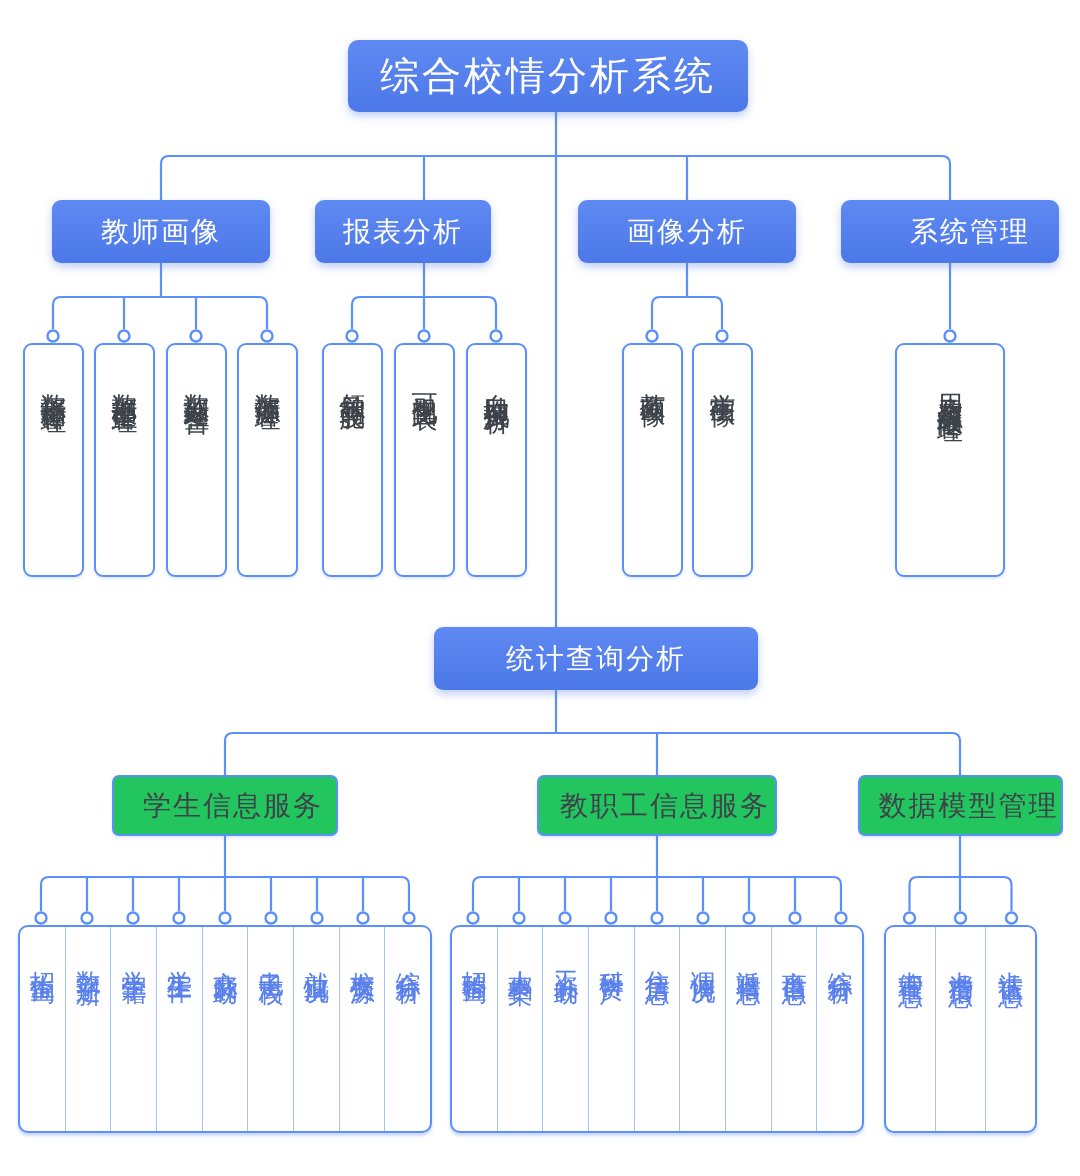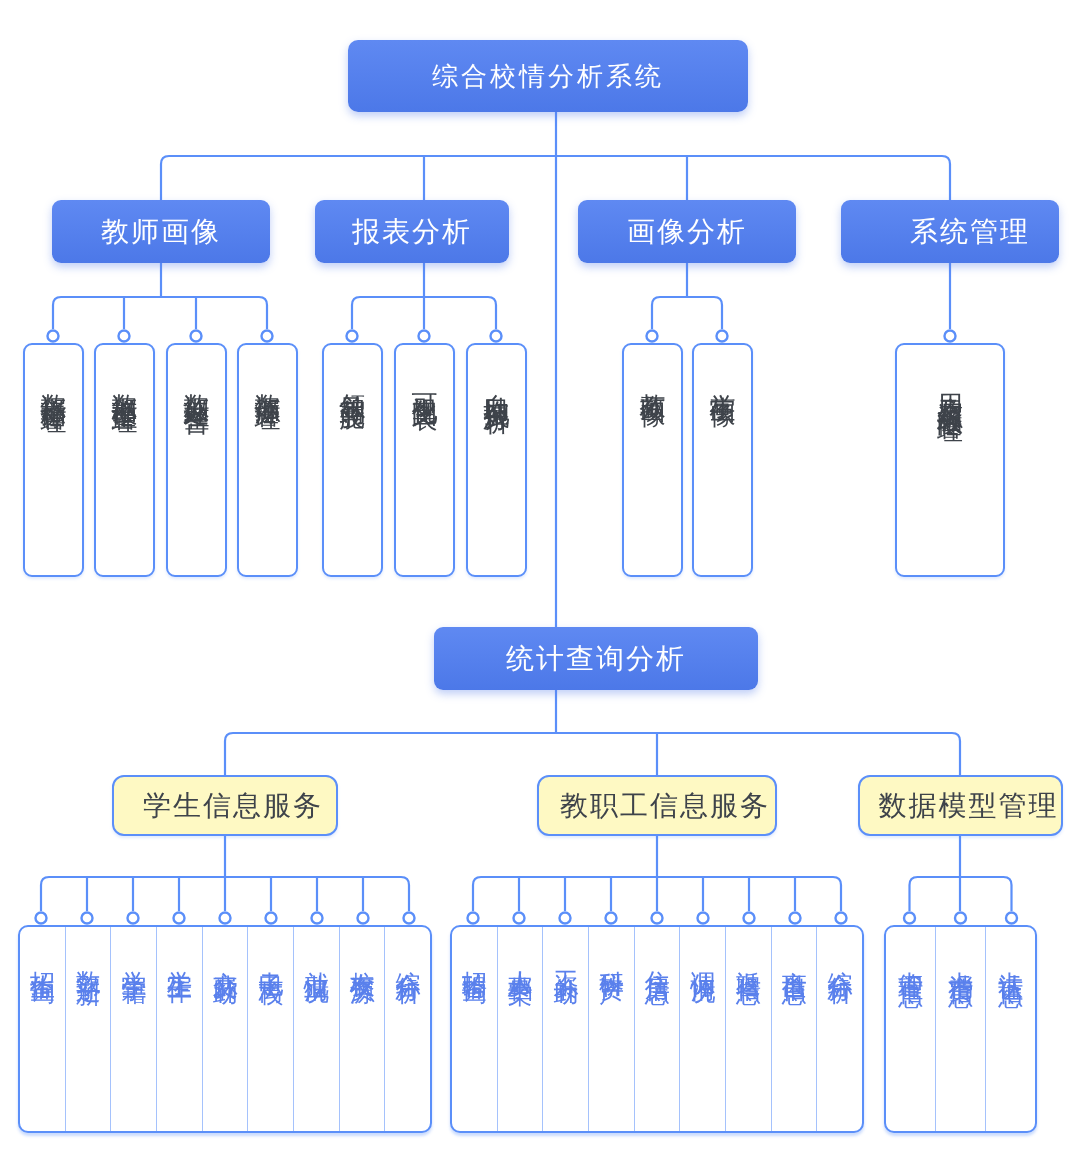--- a/index.html
+++ b/index.html
@@ -19,23 +19,23 @@
   svg.wires{position:absolute;left:0;top:0;width:1080px;height:1176px;}
   svg.wires path{fill:none;stroke:var(--line);stroke-width:2.2px;}
   svg.wires circle{fill:#fff;stroke:var(--line);stroke-width:2.4px;}
 
   .node{position:absolute;box-sizing:border-box;display:flex;align-items:center;justify-content:center;}
   .filled{
     color:#fff;background:linear-gradient(180deg,var(--fill-top),var(--fill-bottom));
     border-radius:9px;box-shadow:0 4px 8px rgba(86,125,234,.38);
     font-size:28px;letter-spacing:2px;white-space:nowrap;
   }
-  .root-node{font-size:26px;border-radius:10px;letter-spacing:3px;}
+  .root-node{font-size:39px;border-radius:10px;letter-spacing:3px;}
   .outline{
-    background:#fef9c3;border:2px solid var(--line);border-radius:12px;
+    background:#22c55e;border:2px solid var(--line);border-radius:7px;
     color:var(--dark-text);font-size:28px;letter-spacing:2px;white-space:nowrap;
     box-shadow:0 2px 3px rgba(91,143,249,.18);
     padding-left:16px;
   }
 
   .vbox{
     position:absolute;top:343px;height:234px;box-sizing:border-box;background:#fff;
     border:2px solid var(--line);border-radius:9px;
     display:flex;justify-content:center;align-items:flex-start;padding-top:28px;
     box-shadow:0 2px 3px rgba(91,143,249,.18);
@@ -119,21 +119,21 @@
       <circle cx="841" cy="918" r="5.5"></circle>
       <circle cx="909.5" cy="918" r="5.5"></circle>
       <circle cx="960.5" cy="918" r="5.5"></circle>
       <circle cx="1011.5" cy="918" r="5.5"></circle>
     </g>
   </svg>
 
   <div class="node filled root-node" style="left:348px;top:40px;width:400px;height:72px;">综合校情分析系统</div>
 
   <div class="node filled" style="left:52px;top:200px;width:218px;height:63px;">教师画像</div>
-  <div class="node filled" style="left:315px;top:200px;width:194px;height:63px;">报表分析</div>
+  <div class="node filled" style="left:315px;top:200px;width:176px;height:63px;">报表分析</div>
   <div class="node filled" style="left:578px;top:200px;width:218px;height:63px;">画像分析</div>
   <div class="node filled" style="left:841px;top:200px;width:218px;height:63px;padding-left:40px;">系统管理</div>
 
   <div class="vbox" style="left:22.5px;width:61px;">
     <span class="vt">数据指标管理</span>
     </div>
   <div class="vbox" style="left:93.5px;width:61px;">
     <span class="vt">数据模型管理</span>
     </div>
   <div class="vbox" style="left:165.5px;width:61px;">

